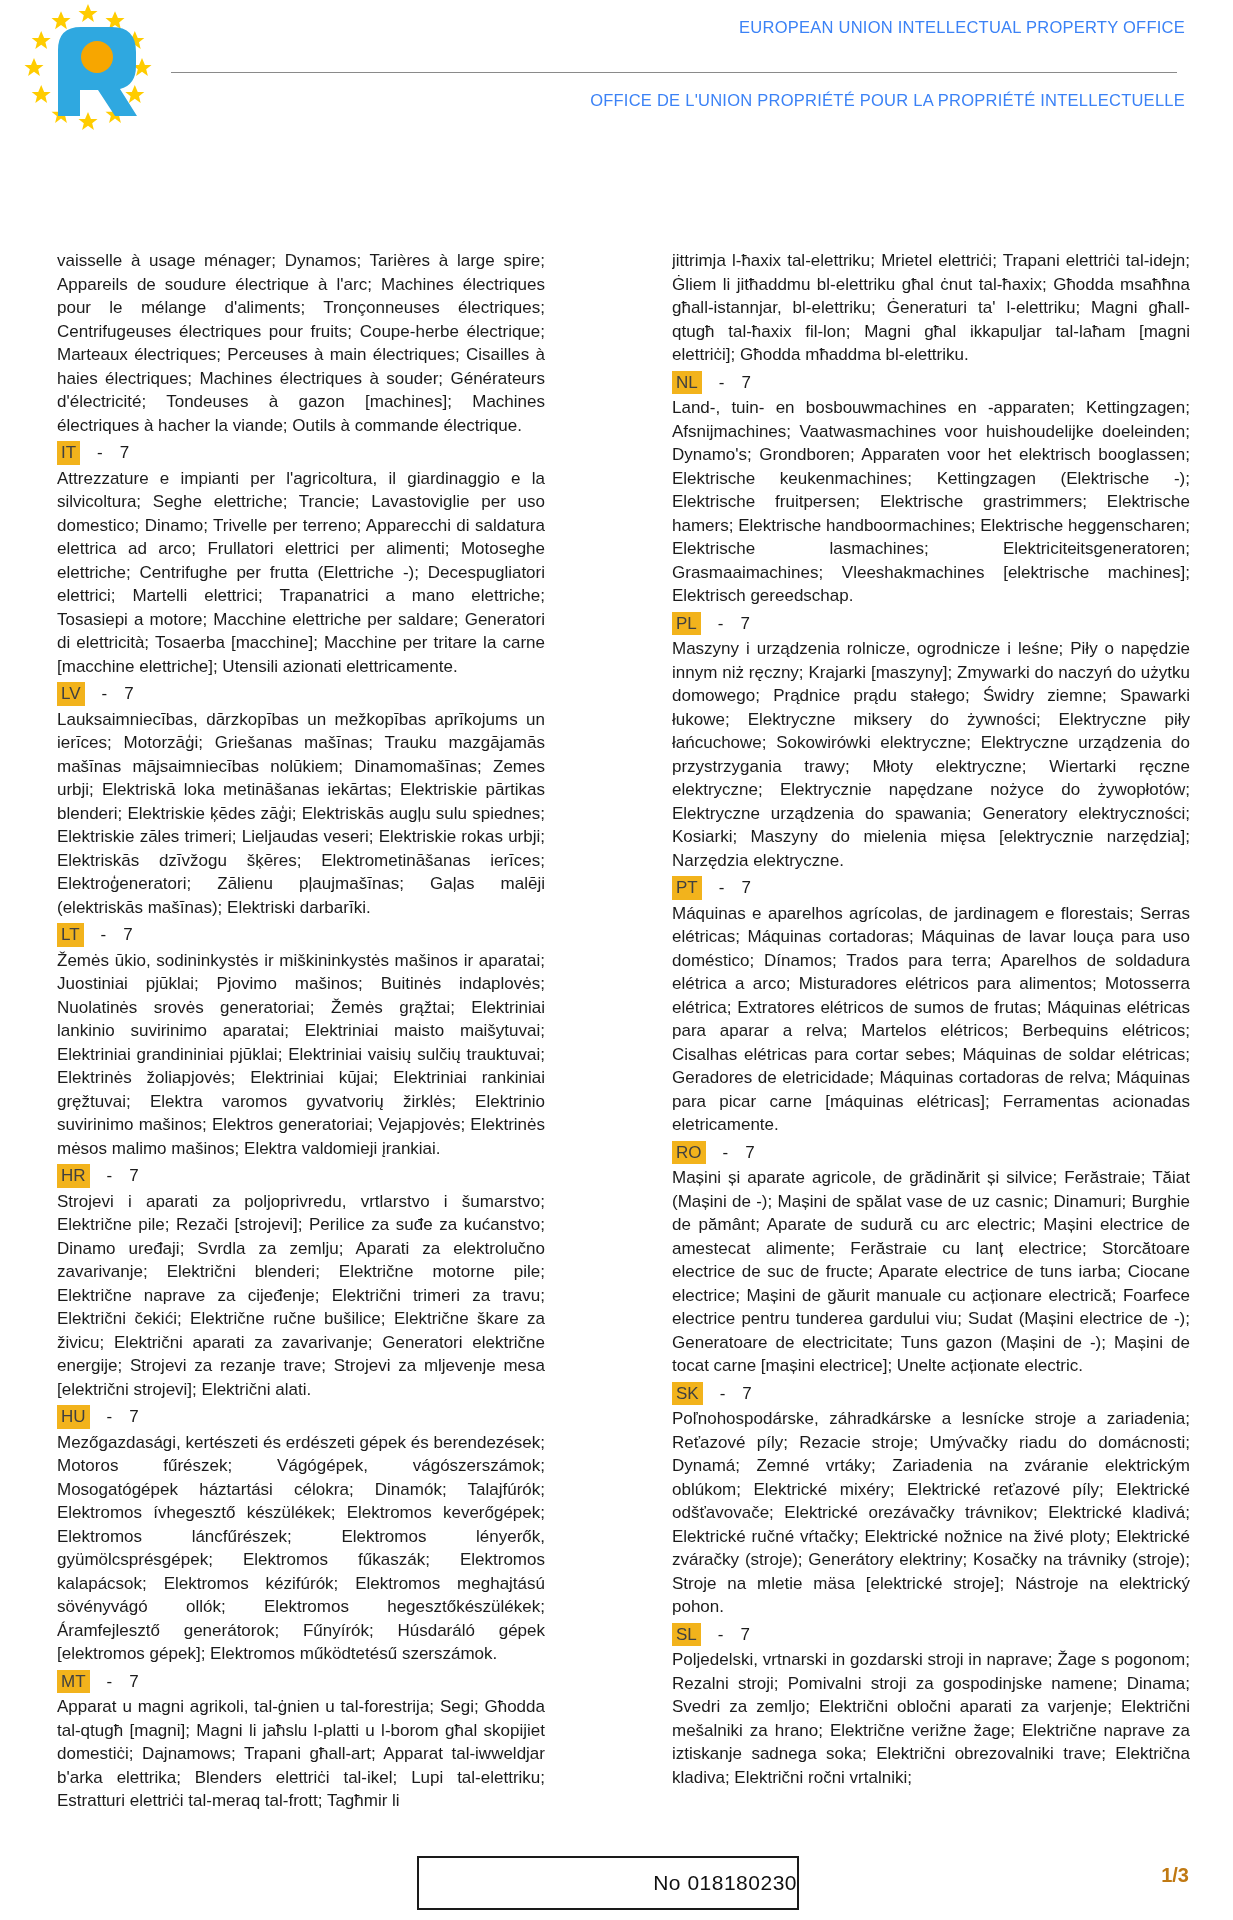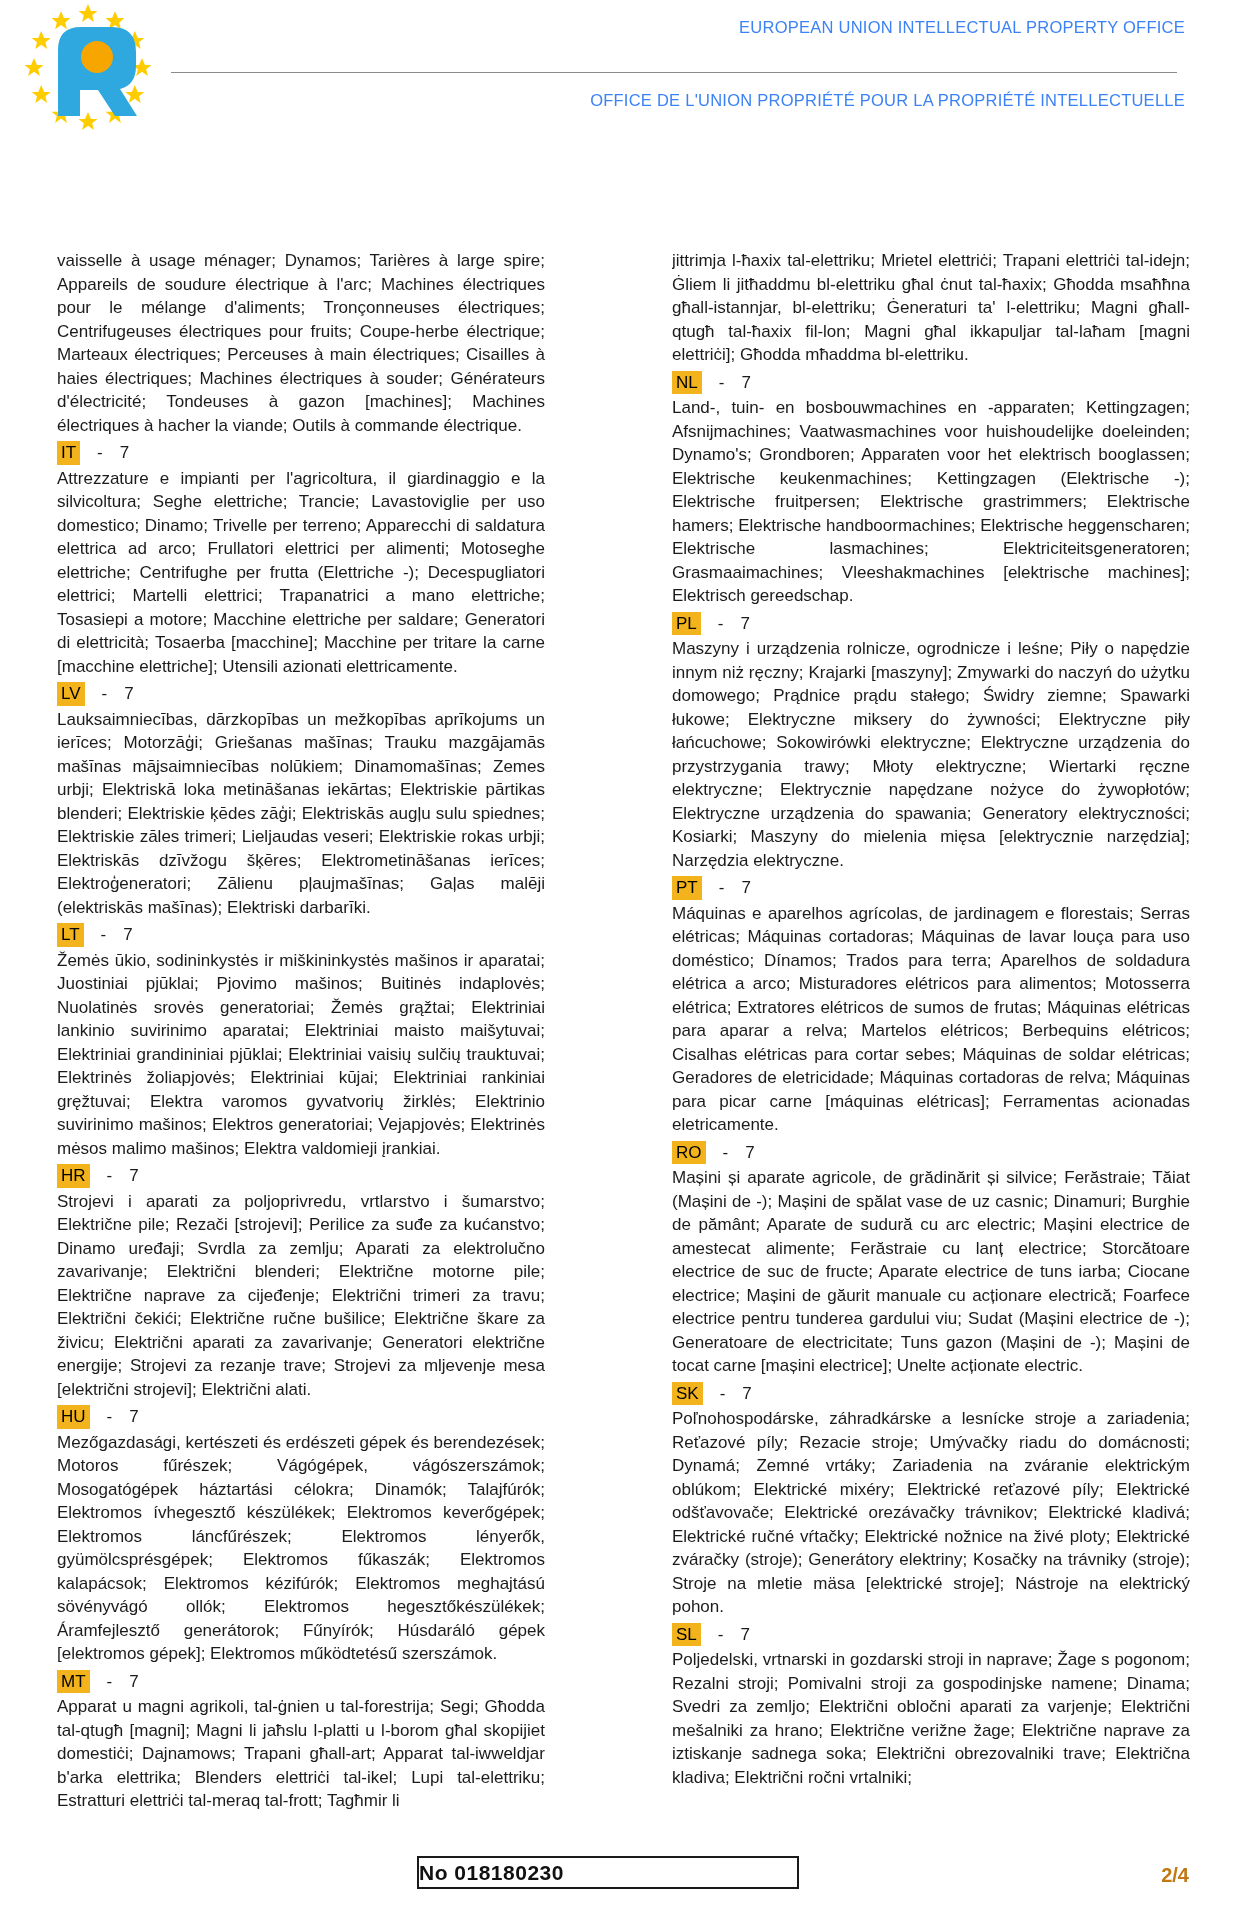--- a/index.html
+++ b/index.html
@@ -29,29 +29,29 @@
     text-align:justify; max-height:1612px; overflow:hidden;
   }
   .col-left  { left:57px;  width:488px; }
   .col-right { left:672px; width:518px; }
   .goods { margin:0; }
   .lang-heading {
     display:flex; align-items:baseline; gap:17px;
     margin:4px 0 2px 0; line-height:23.5px;
   }
   .lang-code {
-    background:var(--highlight,#F2B31C); color:#000000;
+    background:var(--highlight,#F2B31C); color:#404040;
     padding:0 4px; display:inline-block;
   }
   
   .footer-box {
-    position:absolute; left:417px; top:1856px; width:382px; height:33px;
+    position:absolute; left:417px; top:1856px; width:382px; height:54px;
     border:2px solid #1a1a1a; box-sizing:border-box;
-    display:flex; align-items:center; justify-content:flex-start;
-    font-size:21px; letter-spacing:0.5px; color:#111;font-weight:bold;
+    display:flex; align-items:center; justify-content:flex-end;
+    font-size:21px; letter-spacing:0.5px; color:#111;
   }
   .page-indicator {
     position:absolute; right:44px; top:1864px;
     font-size:20px; font-weight:bold; color:var(--page-indicator,#C07913);
   }
 </style>
 </head>
 <body>
 
 <div class="page">
@@ -198,15 +198,15 @@
         <span>-</span>
         <span>7</span>
       </div>
       <p class="goods">Poljedelski, vrtnarski in gozdarski stroji in naprave; Žage s pogonom; Rezalni stroji; Pomivalni stroji za gospodinjske namene; Dinama; Svedri za zemljo; Električni obločni aparati za varjenje; Električni mešalniki za hrano; Električne verižne žage; Električne naprave za iztiskanje sadnega soka; Električni obrezovalniki trave; Električna kladiva; Električni ročni vrtalniki;</p>
     </section>
   </div>
 
   <div class="footer-box">
     <span>No 018180230</span>
   </div>
-  <div class="page-indicator">2/4</div>
+  <div class="page-indicator">1/3</div>
 
 </div>
 
 </body></html>

